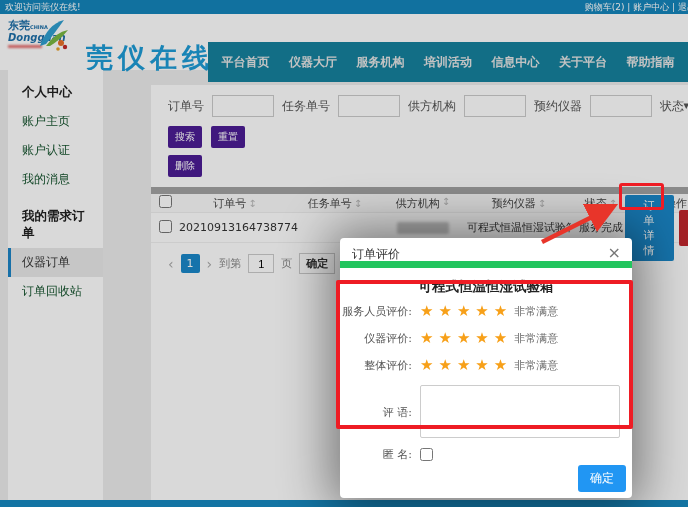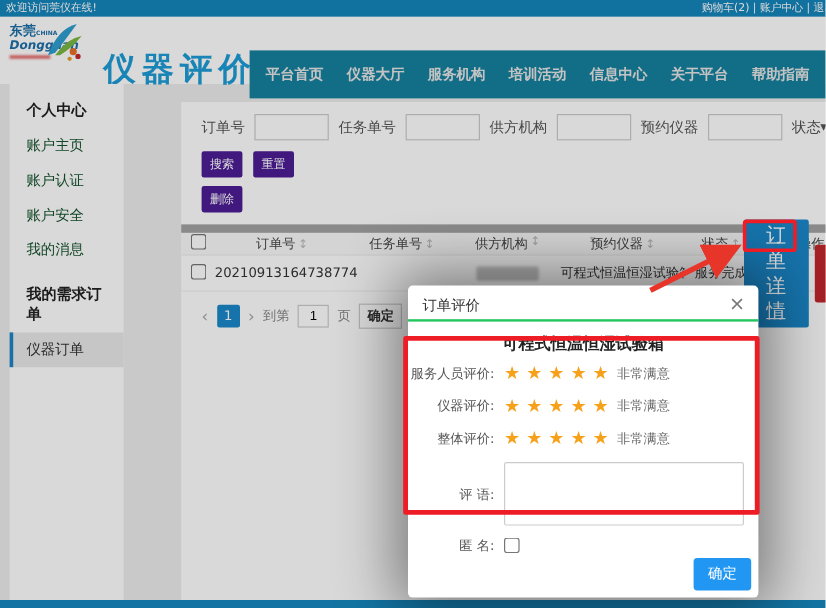--- a/index.html
+++ b/index.html
@@ -49,38 +49,38 @@
   .tbl { margin-top:10px; width:570px; font-size:11px; }
   .trow { display:flex; align-items:center; }
   .thead { height:26px; background:#fafafa; border-top:7px solid #a3a3a3; border-bottom:1px solid #eee; color:#444; }
   .tdata { height:30px; border-bottom:1px solid #f0f0f0; }
   .c0{width:28px;text-align:center;} .c1{width:112px;text-align:center;}
   .c2{width:88px;text-align:center;} .c3{width:88px;text-align:center;display:flex;justify-content:center;}
   .c4{width:104px;text-align:center;white-space:nowrap;overflow:hidden;}
   .c5{width:60px;text-align:center;} .c6{width:90px;text-align:left;display:flex;gap:5px;align-items:center;justify-content:center;}
   .sort { color:#b9b9b9; font-size:10px; margin-left:2px; }
   .redact { width:52px; height:12px; background:#c6c6c6; border-radius:2px; filter:blur(1.5px); }
-  .act-btn { font-size:16px; padding:3px 19px; border-radius:2px; color:#fff; border:none; cursor:pointer;text-decoration:underline; }
+  .act-btn { font-size:11px; padding:3px 19px; border-radius:2px; color:#fff; border:none; cursor:pointer; }
   .act-detail { background:#1a88c9; }
   .act-review { background:#c1272d; }
 
   
   .pager { display:flex; align-items:center; gap:7px; margin:10px 0 0 17px; font-size:11px; color:#888; }
   .pg-arrow { color:#aaa; font-size:14px; cursor:pointer; }
   .pg-cur { width:19px; height:19px; background:#1a88c9; color:#fff; text-align:center; line-height:19px;
             border-radius:2px; cursor:pointer; }
   .pg-input { width:26px; height:19px; border:1px solid #ccc; text-align:center; font-size:11px; }
   .pg-ok { border:1px solid #ccc; background:#fff; font-weight:bold; font-size:11px; padding:2px 6px; cursor:pointer; color:#333;}
   .pg-size { border:1px solid #ddd; background:#f7f7f7; padding:2px 5px; font-size:11px; color:#555; cursor:pointer; }
 
   
   .backdrop { position:absolute; left:0; top:0; width:688px; height:507px; background:rgba(0,0,0,0.15); z-index:10; }
   .modal { position:absolute; left:340px; top:238px; width:292px; height:260px; background:#fff;
            border-radius:4px; box-shadow:0 0 50px 10px rgba(0,0,0,0.45); z-index:20; }
-  .m-head { height:30px; border-bottom:2px solid #22c55e; position:relative; }
+  .m-head { height:30px; border-bottom:7px solid #22c55e; position:relative; }
   .m-head .m-title { position:absolute; left:12px; top:8px; font-size:12px; color:#333; }
   .m-head .m-close { position:absolute; right:11px; top:5px; font-size:16px; color:#777; cursor:pointer; }
   .m-instr { text-align:center; font-size:13.5px; font-weight:bold; color:#222; margin-top:10px; }
   .rate-row { display:flex; align-items:center; height:24px; margin-top:3px; }
   .rate-row:first-of-type { margin-top:9px; }
   .rate-label { width:72px; text-align:right; font-size:11px; color:#555; }
   .stars { color:#f7a019; font-size:15px; letter-spacing:5px; margin-left:8px; cursor:pointer; }
   .rate-text { font-size:11px; color:#666; margin-left:2px; }
   .comment-row { display:flex; margin-top:8px; }
   .comment-row .rate-label { margin-top:20px; }
@@ -115,40 +115,40 @@
     <div class="en">Dongguan</div>
     <div class="tagline"></div>
     <svg width="38" height="38" viewBox="0 0 38 38">
       <path d="M6 30 Q14 8 30 4 Q20 18 12 28 Z" fill="#2f9fd0"></path>
       <path d="M12 30 Q22 16 34 14 Q26 24 16 30 Z" fill="#7ab842"></path>
       <circle cx="27" cy="27" r="3" fill="#e8702a"></circle>
       <circle cx="31" cy="31" r="2.2" fill="#c22a2a"></circle>
       <circle cx="24" cy="33" r="1.8" fill="#e8a02a"></circle>
     </svg>
   </div>
-  <div class="brand">仪器评价</div>
+  <div class="brand">莞仪在线</div>
   <div class="nav">
     <span class="item">平台首页</span>
     <span class="item">仪器大厅</span>
     <span class="item">服务机构</span>
     <span class="item">培训活动</span>
     <span class="item">信息中心</span>
     <span class="item">关于平台</span>
     <span class="item">帮助指南</span>
   </div>
 </div>
 
 <div class="sidebar">
   <div class="side-title">个人中心</div>
   <div class="side-item">账户主页</div>
   <div class="side-item">账户认证</div>
-  <div class="side-item">账户安全</div>
   <div class="side-item">我的消息</div>
   <div class="side-title">我的需求订单</div>
   <div class="side-item active">仪器订单</div>
+  <div class="side-item">订单回收站</div>
 </div>
 
 <div class="card">
   <div class="filter-row">
     <label>订单号</label>
     <input type="text" style="">
     <label>任务单号</label>
     <input type="text" style="">
     <label>供方机构</label>
     <input type="text" style="">

